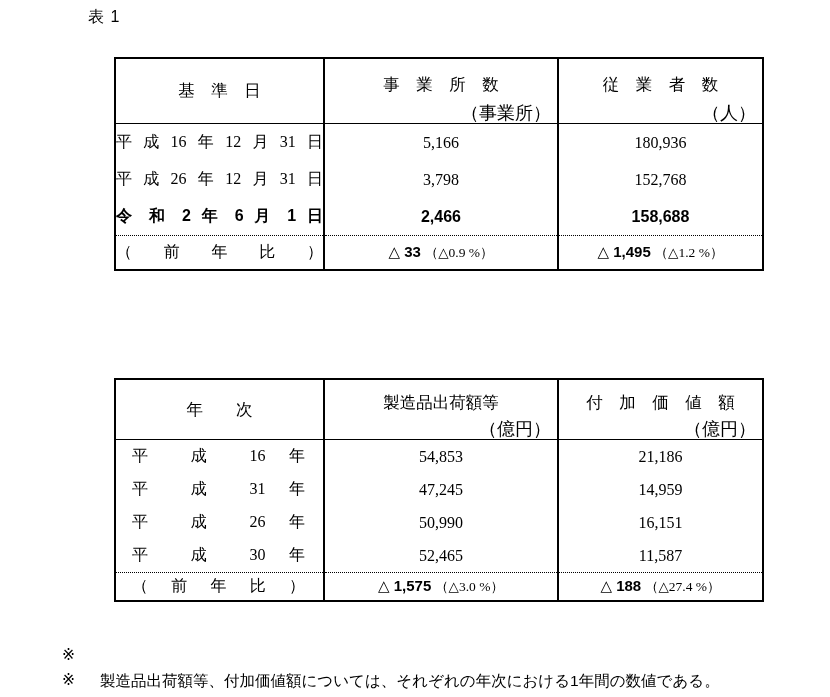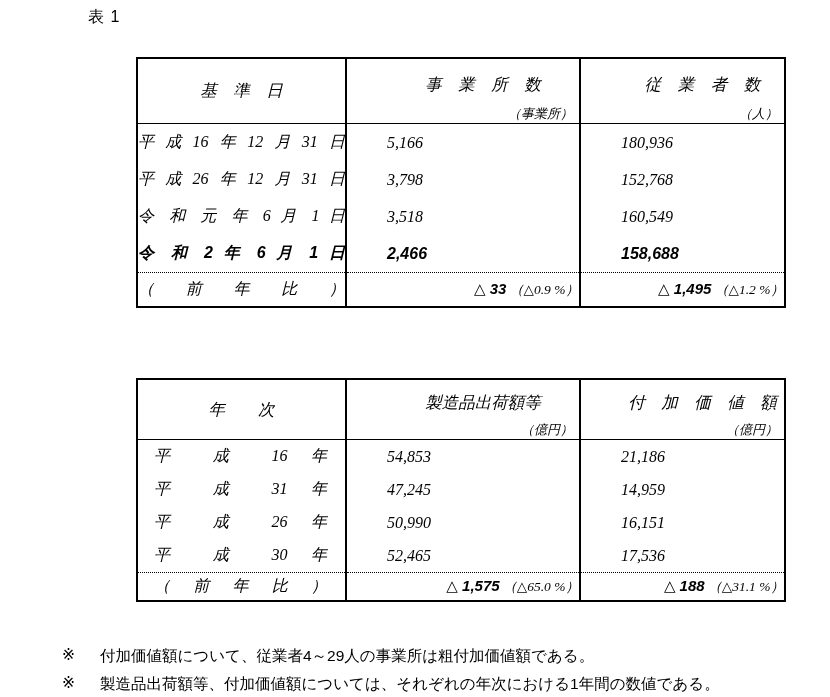--- a/index.html
+++ b/index.html
@@ -8,56 +8,56 @@
     position:relative; width:830px; height:697px;
     background:#ffffff; color:#000000;
     font-family:"Liberation Serif","DejaVu Serif",serif;
     overflow:hidden;
   }
   .doc-title {
     position:absolute; left:88px; top:7px;
     font-family:"Liberation Sans","DejaVu Sans",sans-serif;
     font-size:16px; letter-spacing:1px;
   }
-  .tbl-wrap { position:absolute; left:136px;font-style:italic; }
+  .tbl-wrap { position:absolute; left:114px; }
   .tbl-wrap.t1 { top:57px; }
   .tbl-wrap.t2 { top:378px; }
   table.stat-table {
     border-collapse:collapse; table-layout:fixed;
     width:648px; border:2px solid #000;
     font-size:16px; color:#000;
   }
   col.c1 { width:209px; }
   col.c2 { width:234px; }
   col.c3 { width:205px; }
   .stat-table th, .stat-table td {
     padding:0; margin:0; overflow:hidden;
     font-weight:normal; vertical-align:middle;
   }
-  .stat-table th + th, .stat-table td + td { border-left:2px solid #000;padding-left:40px; }
+  .stat-table th + th, .stat-table td + td { border-left:2px solid #000; }
   .stat-table thead th { border-bottom:1.5px solid #000; position:relative; }
   .t1 thead th { height:64px; }
   .t2 thead th { height:59px;margin-left:30px; }
   .t1 tbody td { height:37px; }
   .t2 tbody td { height:33px; }
   .t1 tr.yoy-row td { height:33px; }
   .t2 tr.yoy-row td { height:27px; }
-  tr.yoy-row td { border-top:1px dotted #000; }
+  tr.yoy-row td { border-top:1px dotted #000;text-align:center; }
   .h-main { text-align:center; font-size:16.5px; }
   .h-main.with-unit { margin-bottom:13px; }
   .h-unit {
     position:absolute; right:6px; bottom:3px;
-    font-size:13px; line-height:13px;
+    font-size:18px; line-height:13px;
   }
   .jcell {
     text-align:justify; text-align-last:justify;
     padding:0 20px 0 16px;
   }
   .t2 .jcell { padding:0 18px 0 16px; }
-  .num { text-align:left; }
+  .num { text-align:center; }
   .yoy-val { text-align:right; padding-right:8px; font-size:15px; white-space:nowrap; }
   .yoy-main { font-weight:bold; font-family:"Liberation Sans","DejaVu Sans",sans-serif; font-size:15px; }
   .yoy-pct { font-size:13.5px; }
   tr.bold-row td {
     font-weight:bold;
     font-family:"Liberation Sans","DejaVu Sans",sans-serif;
   }
   .notes {
     position:absolute; left:62px; top:646px;
     font-family:"Liberation Sans","DejaVu Sans",sans-serif;
@@ -98,25 +98,20 @@
       <tbody>
         <tr>
           <td class="jcell">平成16年12月31日</td>
           <td class="num">5,166</td>
           <td class="num">180,936</td>
         </tr>
         <tr>
           <td class="jcell">平成26年12月31日</td>
           <td class="num">3,798</td>
           <td class="num">152,768</td>
-        </tr>
-        <tr>
-          <td class="jcell">令 和 元 年 6 月 1 日</td>
-          <td class="num">3,518</td>
-          <td class="num">160,549</td>
         </tr>
         <tr class="bold-row">
           <td class="jcell">令 和 2 年 6 月 1 日</td>
           <td class="num">2,466</td>
           <td class="num">158,688</td>
         </tr>
         <tr class="yoy-row">
           <td class="jcell">（ 前 年 比 ）</td>
           <td class="yoy-val"><span class="yoy-main">△ 33</span> <span class="yoy-pct">（△0.9 %）</span></td>
           <td class="yoy-val"><span class="yoy-main">△ 1,495</span> <span class="yoy-pct">（△1.2 %）</span></td>
@@ -159,35 +154,34 @@
           <td class="num">14,959</td>
         </tr>
         <tr>
           <td class="jcell">平 成 26 年</td>
           <td class="num">50,990</td>
           <td class="num">16,151</td>
         </tr>
         <tr>
           <td class="jcell">平 成 30 年</td>
           <td class="num">52,465</td>
-          <td class="num">17,536</td>
+          <td class="num">11,587</td>
         </tr>
         <tr class="yoy-row">
           <td class="jcell">（ 前 年 比 ）</td>
-          <td class="yoy-val"><span class="yoy-main">△ 1,575</span> <span class="yoy-pct">（△65.0 %）</span></td>
-          <td class="yoy-val"><span class="yoy-main">△ 188</span> <span class="yoy-pct">（△31.1 %）</span></td>
+          <td class="yoy-val"><span class="yoy-main">△ 1,575</span> <span class="yoy-pct">（△3.0 %）</span></td>
+          <td class="yoy-val"><span class="yoy-main">△ 188</span> <span class="yoy-pct">（△27.4 %）</span></td>
         </tr>
       </tbody>
     </table>
   </div>
 
   <div class="notes">
     <div class="note">
       <span class="mark">※</span>
-      <span class="ntext">付加価値額について、従業者4～29人の事業所は粗付加価値額である。</span>
     </div>
     <div class="note">
       <span class="mark">※</span>
       <span class="ntext">製造品出荷額等、付加価値額については、それぞれの年次における1年間の数値である。</span>
     </div>
   </div>
 
 </div>
 
 </body></html>

